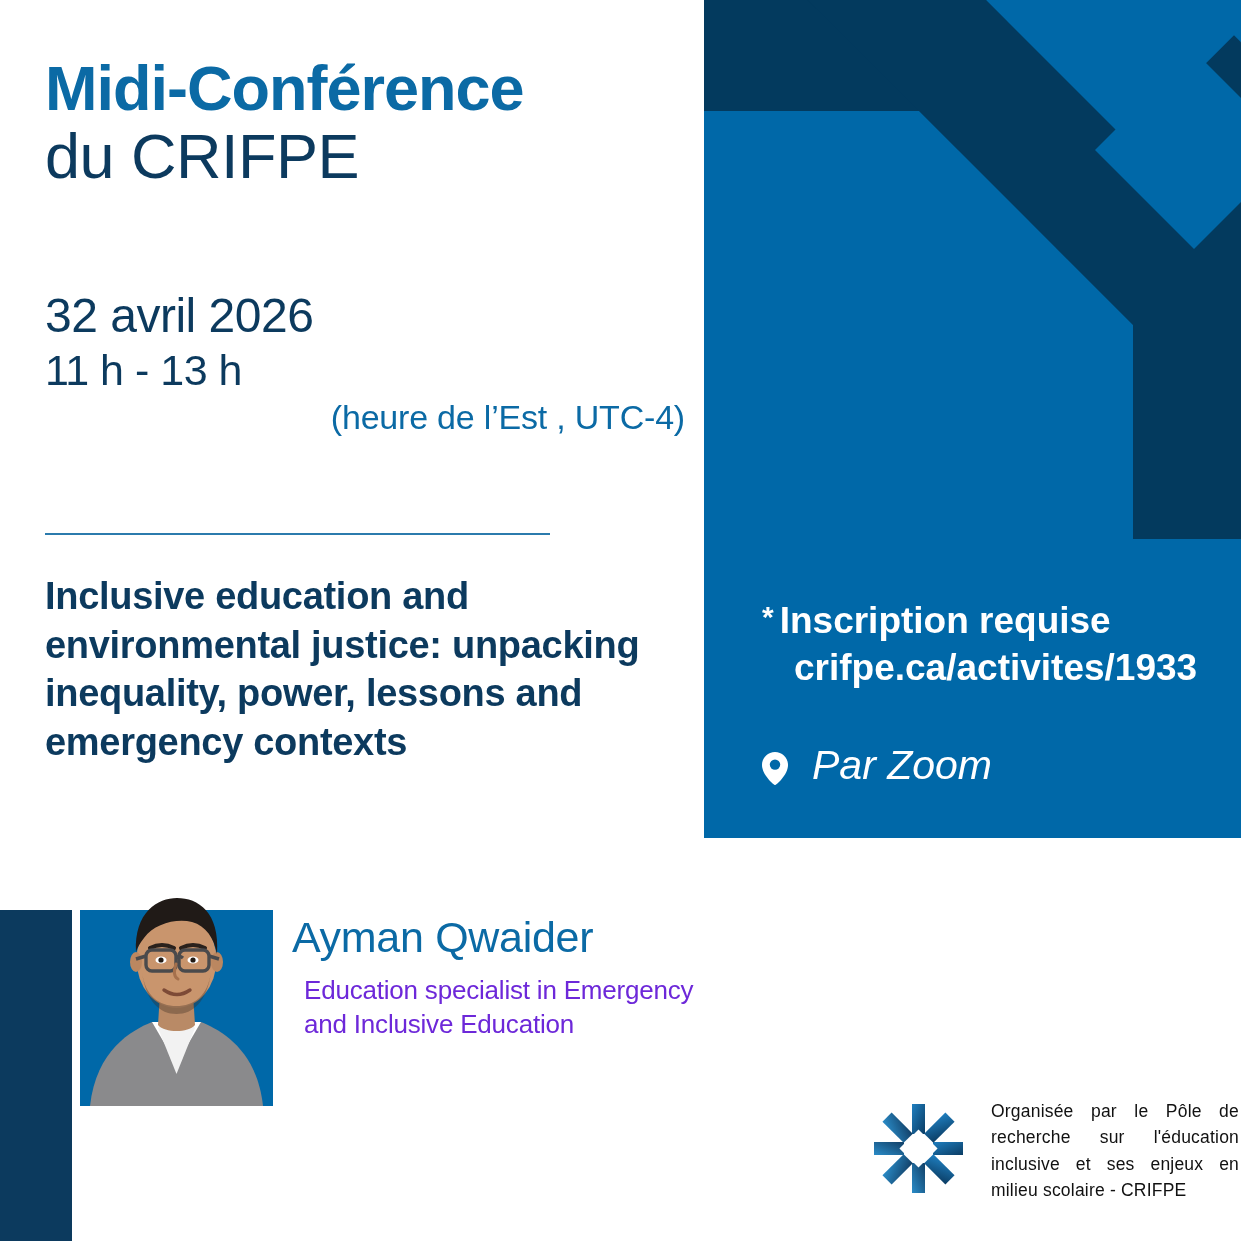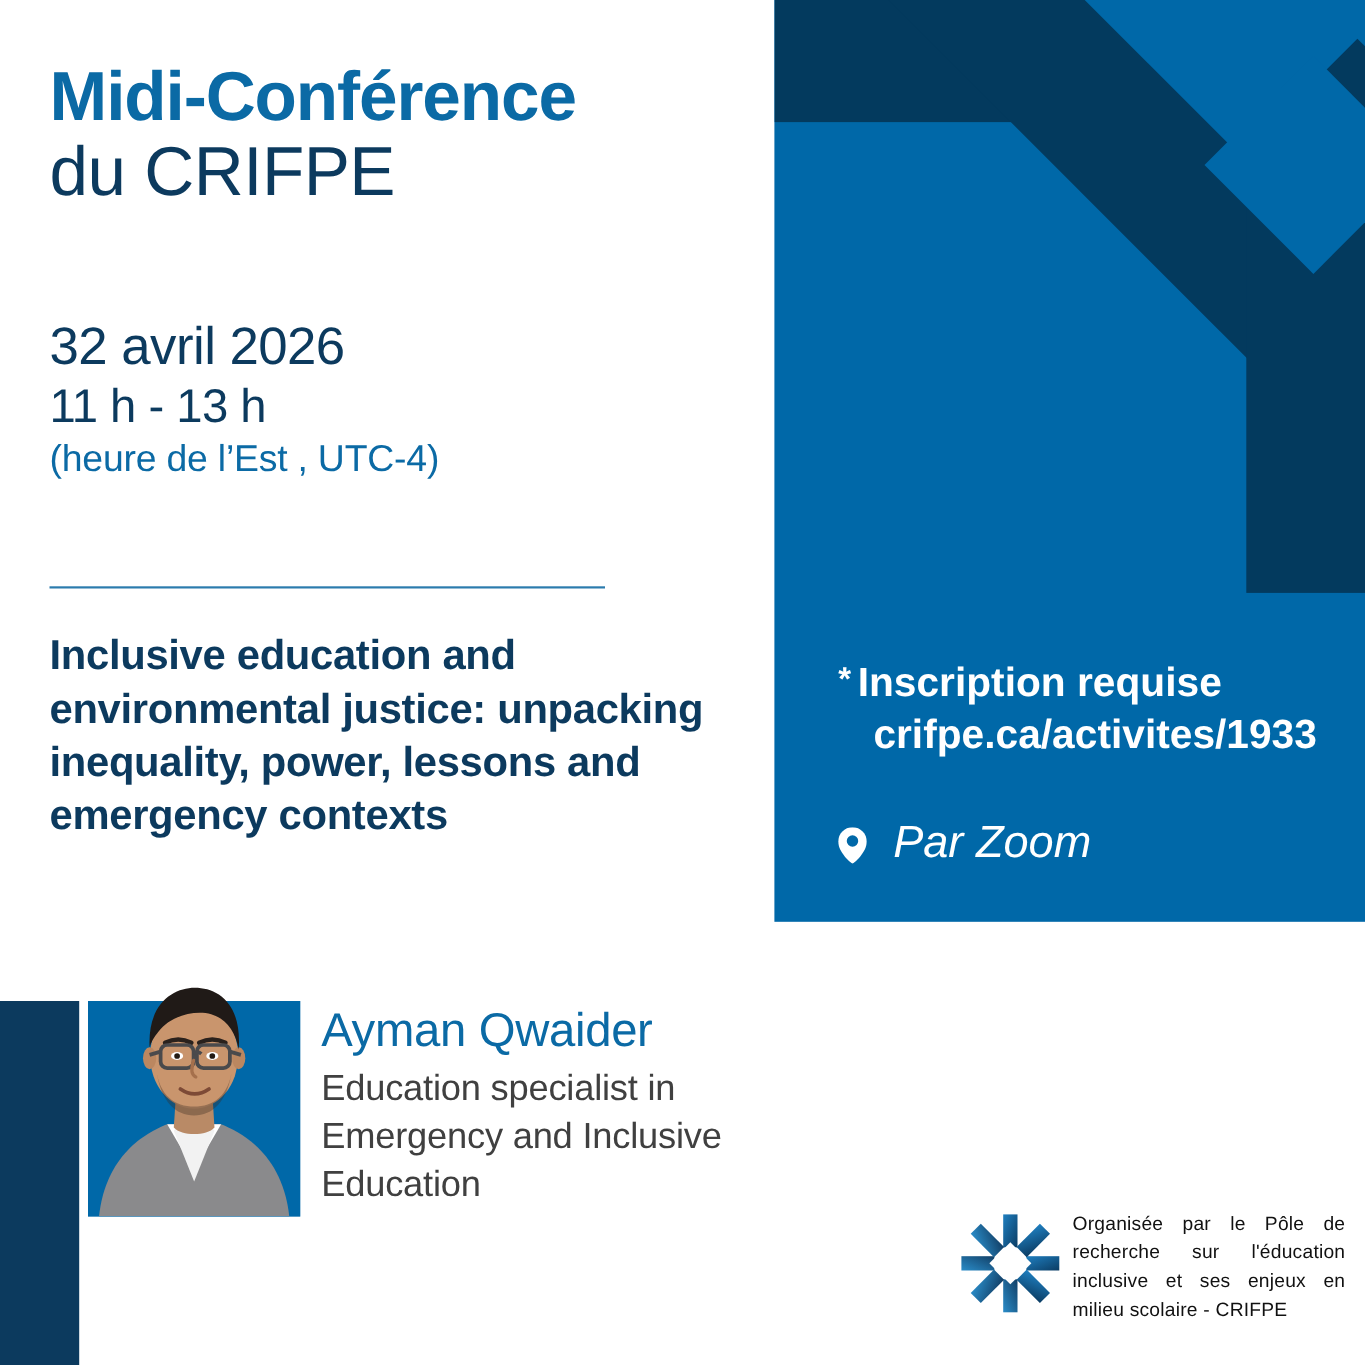--- a/index.html
+++ b/index.html
@@ -136,20 +136,21 @@
     margin: 0;
     letter-spacing: -0.5px;
   }
   .when-tz {
     font-size: 34px;
     font-weight: normal;
     color: #0b6aa5;
     line-height: 1.25;
     margin: 0;
     letter-spacing: -0.2px;
+    text-align: right;
   }
 
   .rule {
     position: absolute;
     left: 45px;
     top: 533px;
     width: 505px;
     height: 2px;
     background: #2b7bad;
   }
@@ -249,34 +250,35 @@
     width: 450px;
   }
   .speaker-name {
     font-size: 43px;
     color: #0b6aa5;
     line-height: 1.12;
     margin: 0 0 6px 0;
     letter-spacing: -0.3px;
   }
   .speaker-role {
-    font-size: 33px;
-    color: #404040;
+    font-size: 26px;
+    color: #6d28d9;
     line-height: 1.32;
-    margin: 0;
+    margin: 12px;
     letter-spacing: -0.2px;
   }
 
   
   .footer {
     position: absolute;
     left: 862px;
     top: 1092px;
     display: flex;
     align-items: center;
+    gap: 16px;
   }
   .logo-badge {
     width: 113px;
     height: 113px;
     flex: 0 0 auto;
   }
   .org-text {
     width: 248px;
     font-size: 17.5px;
     line-height: 1.5;

